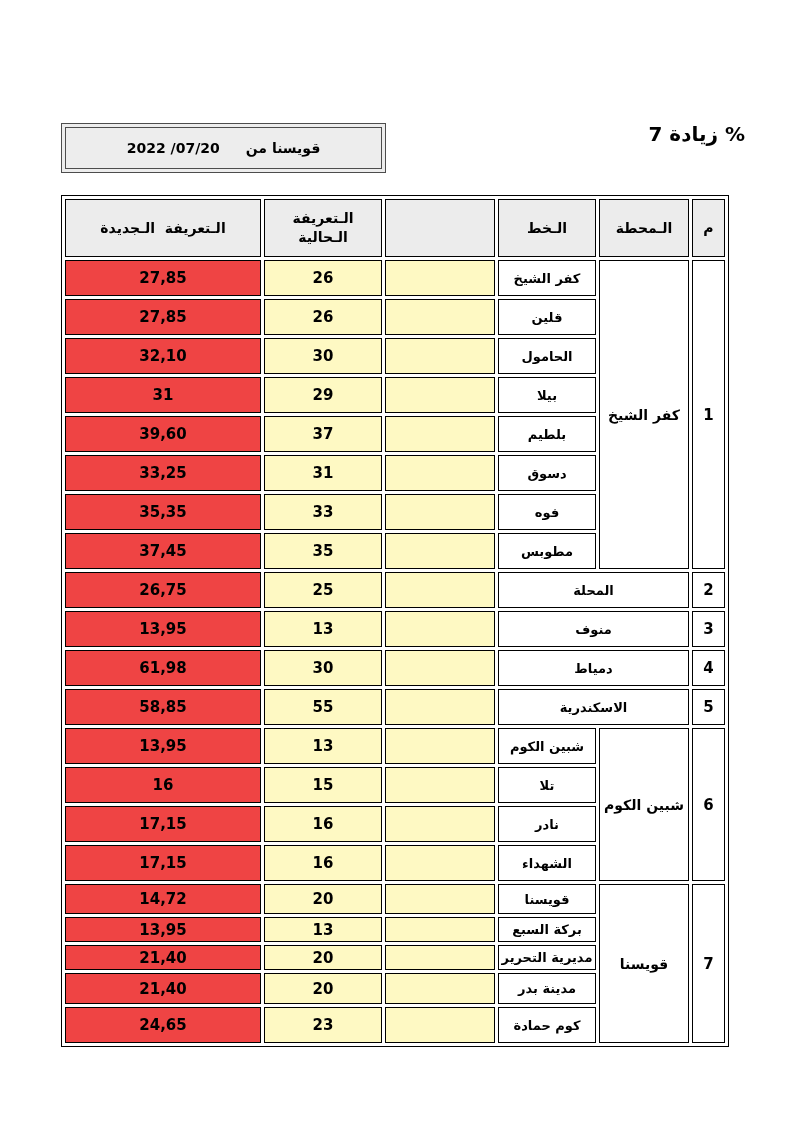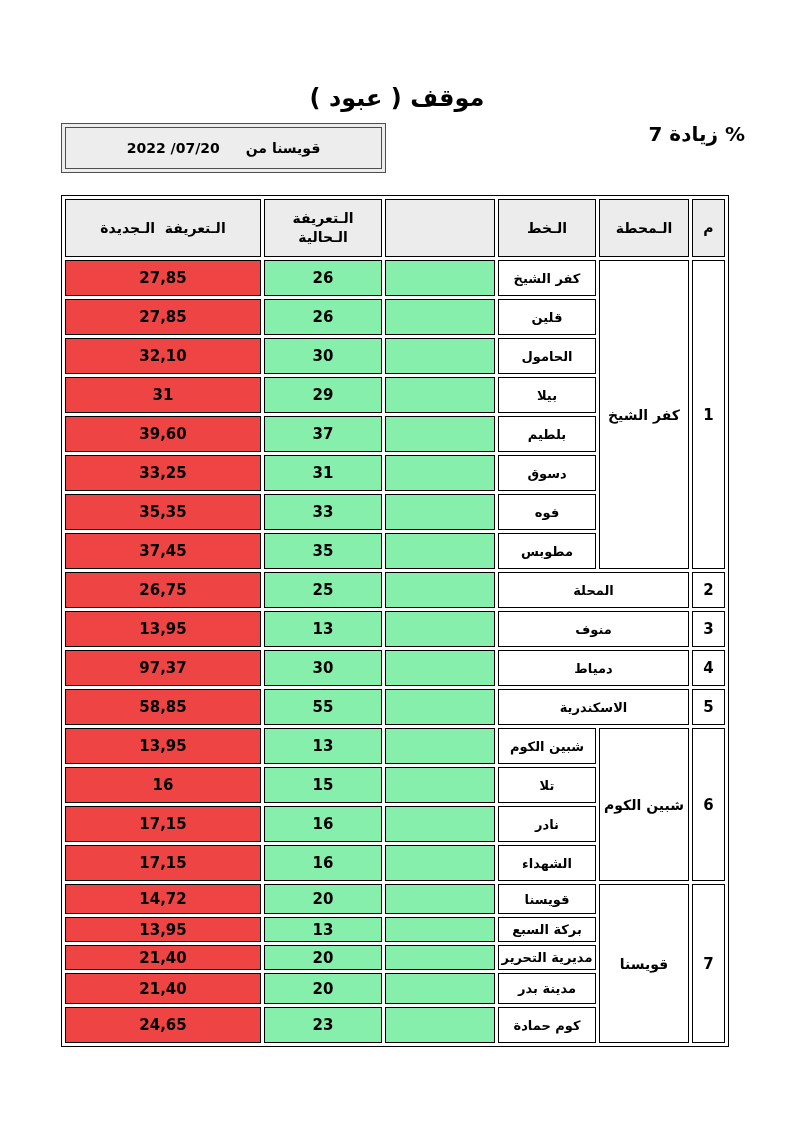--- a/index.html
+++ b/index.html
@@ -57,40 +57,39 @@
     background:#ececec;
     font-size:14px;
     white-space:pre-wrap;
     line-height:1.35;
   }
   thead tr{height:58px;}
   tbody tr{height:36px;}
   tbody tr:nth-child(17){height:30px;}
   tbody tr:nth-child(18),tbody tr:nth-child(19){height:25px;}
   tbody tr:nth-child(20){height:31px;}
-  td.shade{background:#86efac;}
+  td.shade{background:#fef9c3;}
   td.num{font-size:15px;}
   td.station{font-size:14px;background:#fff;}
   td.line{font-size:13px;background:#fff;}
   td.merged{font-size:13px;background:#fff;margin-left:16px;}
   td.current{font-size:15px;}
   td.newv{font-size:15px;background:#ef4444;}
   col.c-num{width:33px;}
   col.c-station{width:90px;}
   col.c-line{width:98px;}
   col.c-blank{width:110px;}
   col.c-current{width:118px;}
   col.c-new{width:196px;}
 </style>
 </head>
 <body>
 
 <div class="page">
 
-  <div class="title">موقف ( عبود )</div>
 
   <div class="increase">زيادة 7 %</div>
 
   <div class="datebox">
     <div class="datebox-inner">
       <span>قويسنا من</span>
       <span dir="ltr">2022 /07/20</span>
     </div>
   </div>
 
@@ -178,21 +177,21 @@
             <td class="merged" colspan="2">منوف</td>
             <td class="shade"></td>
             <td class="current shade">13</td>
             <td class="newv">13,95</td>
           </tr>
           <tr>
             <td class="num" rowspan="1">4</td>
             <td class="merged" colspan="2">دمياط</td>
             <td class="shade"></td>
             <td class="current shade">30</td>
-            <td class="newv">97,37</td>
+            <td class="newv">61,98</td>
           </tr>
           <tr>
             <td class="num" rowspan="1">5</td>
             <td class="merged" colspan="2">الاسكندرية</td>
             <td class="shade"></td>
             <td class="current shade">55</td>
             <td class="newv">58,85</td>
           </tr>
           <tr>
             <td class="num" rowspan="4">6</td>

